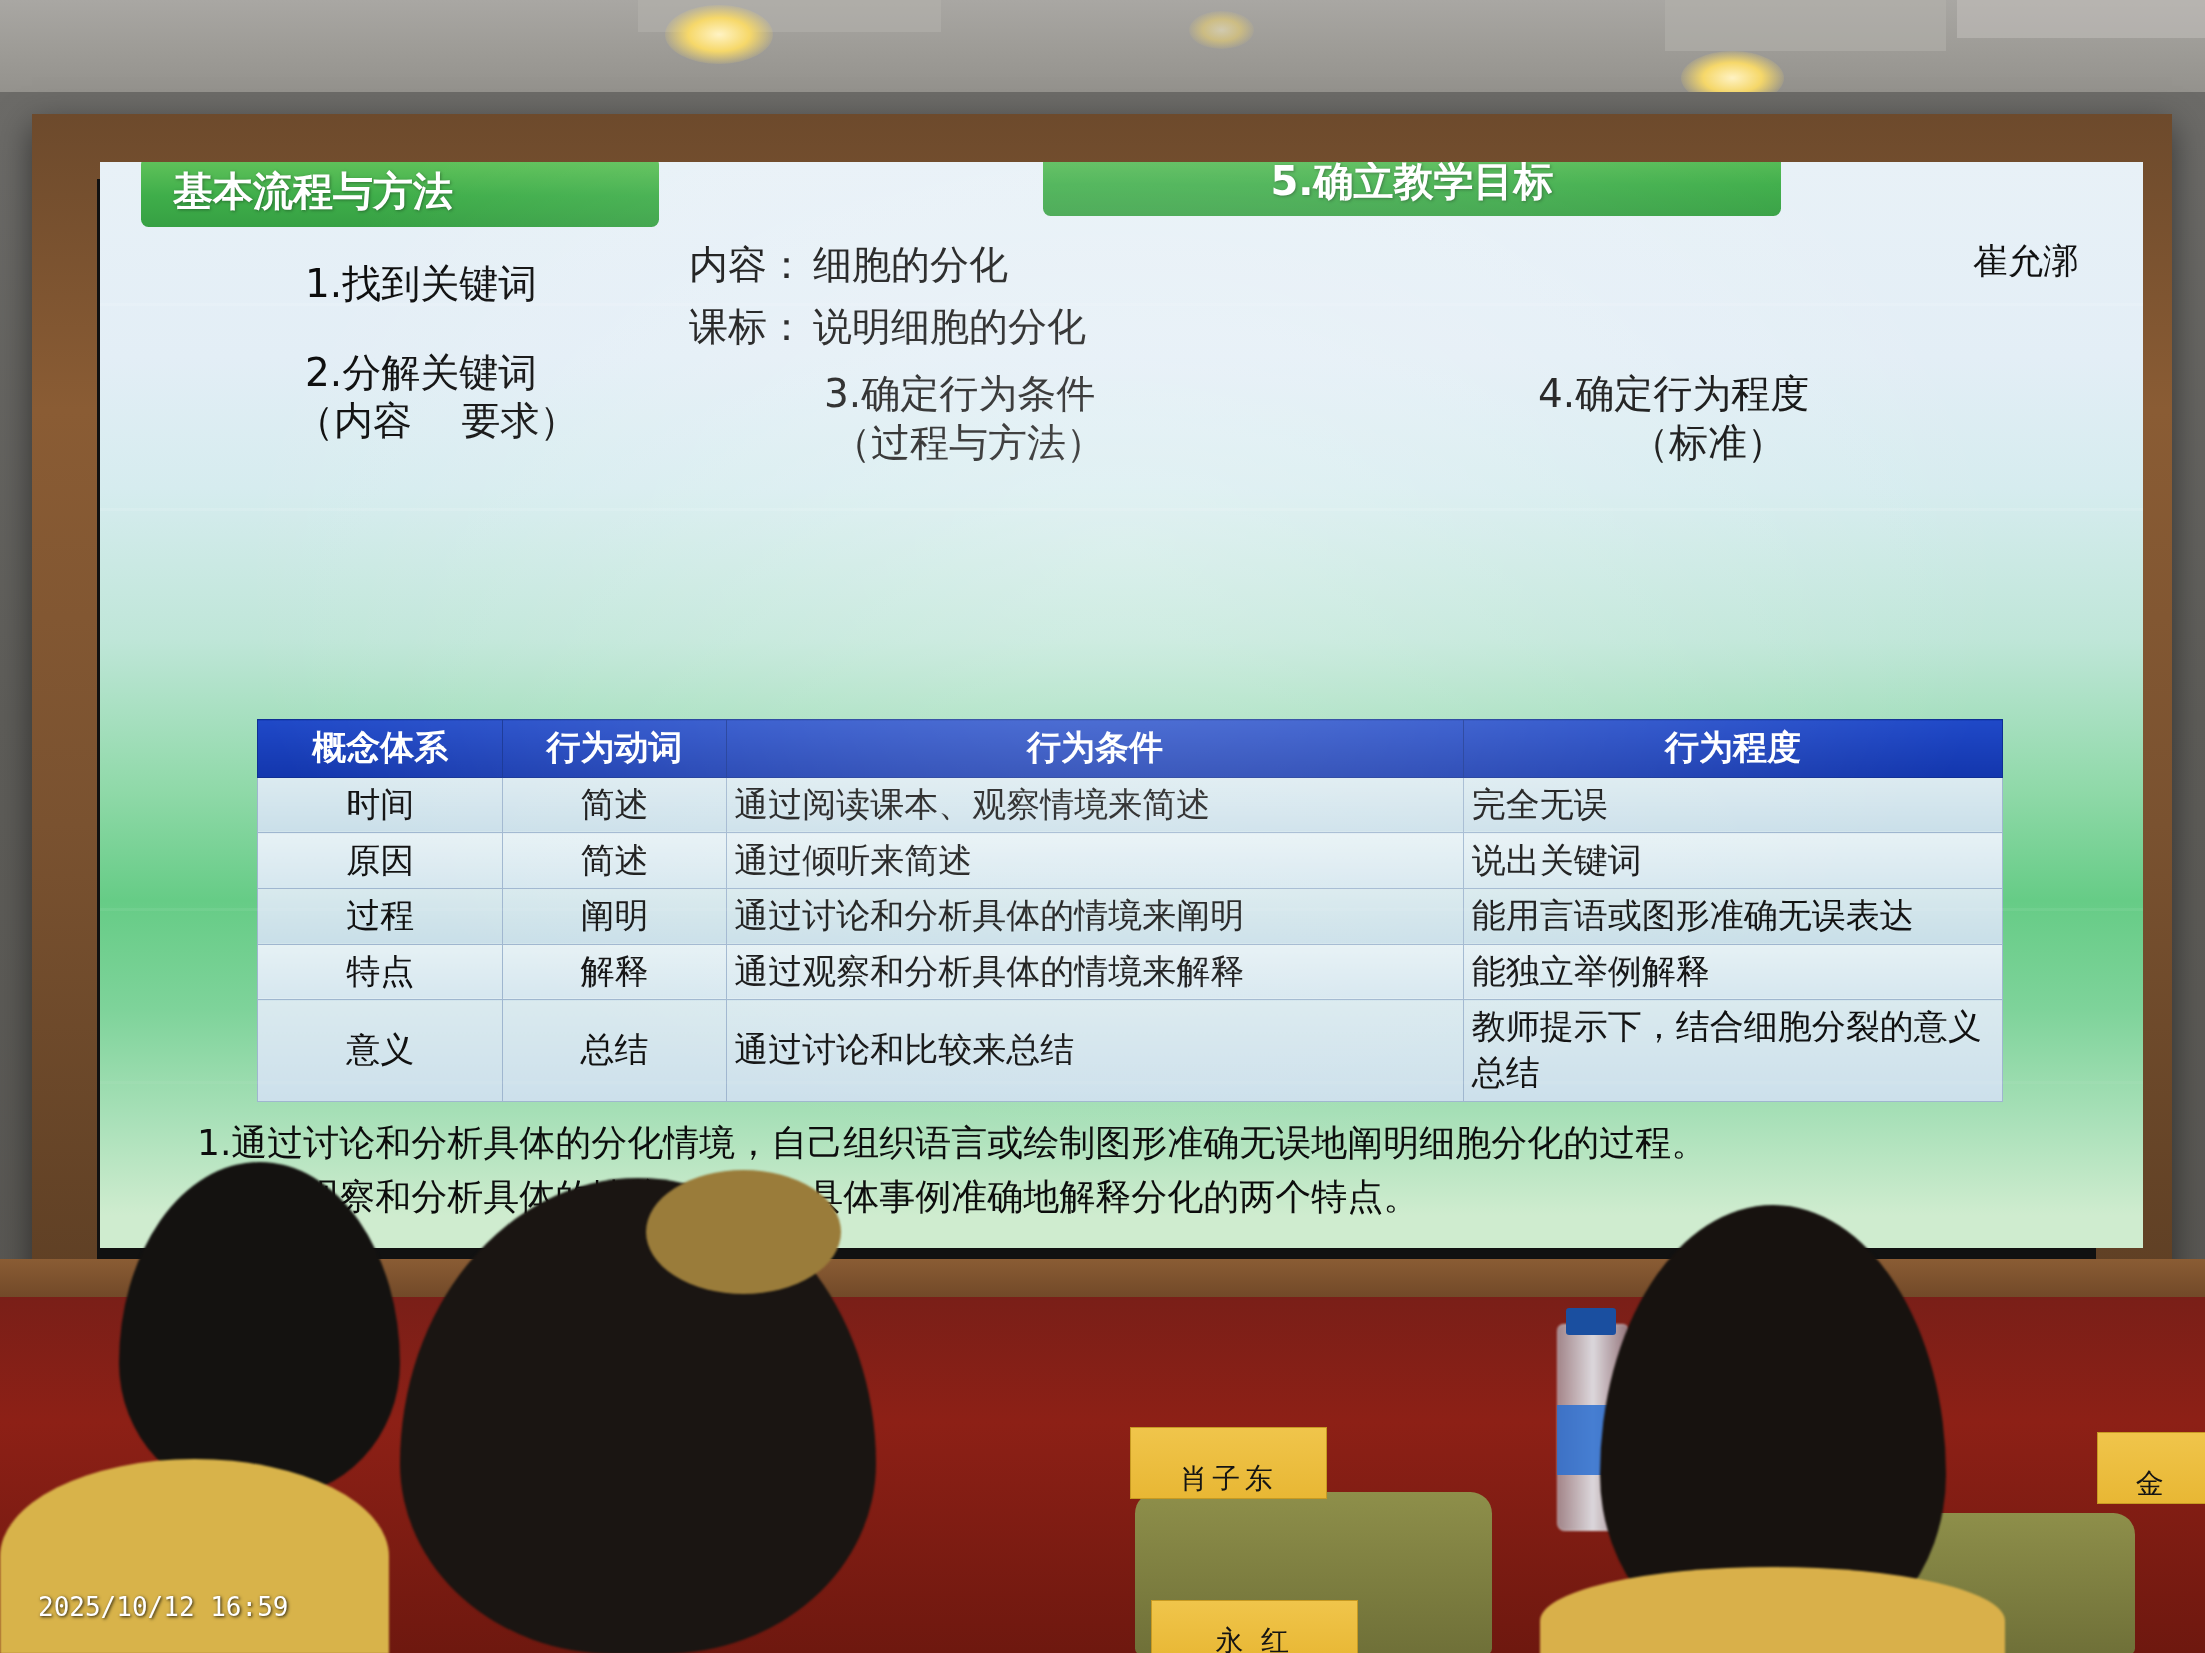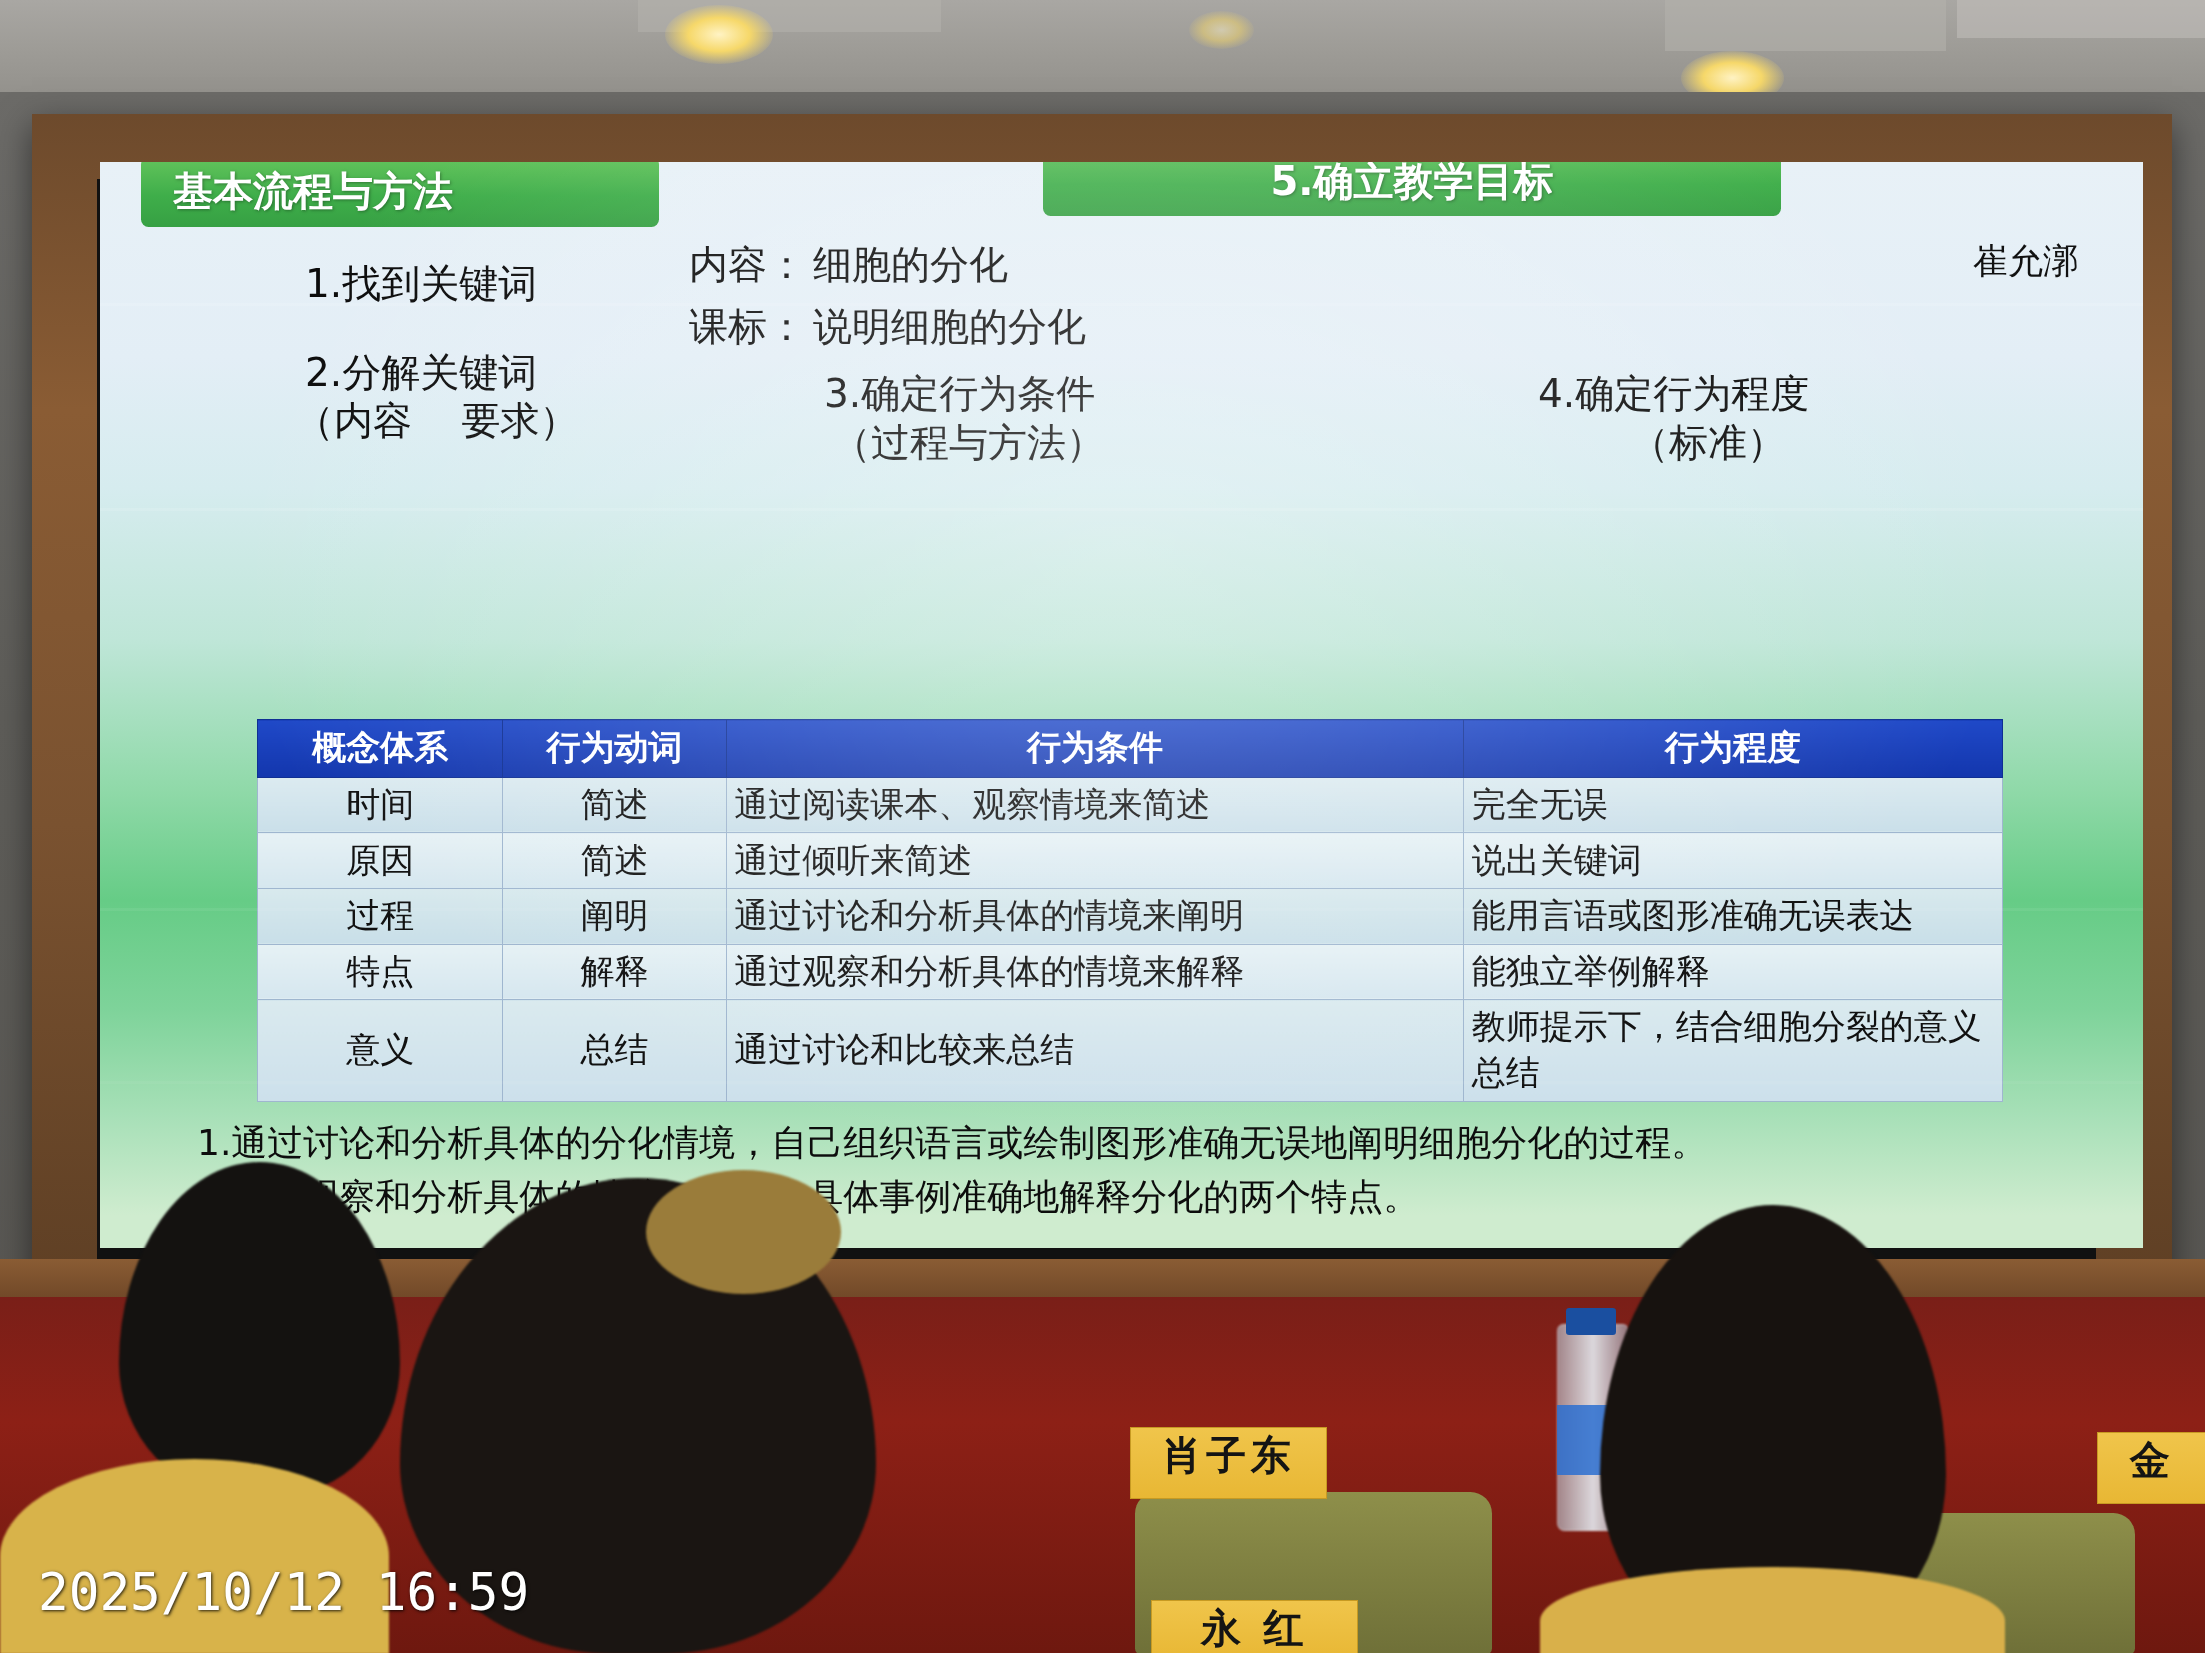--- a/index.html
+++ b/index.html
@@ -54,25 +54,25 @@
   .bottle{position:absolute;border-radius:6.5px 6.5px 7.6px 7.6px;
           background:linear-gradient(90deg,rgba(190,220,235,.55),rgba(235,248,255,.85),rgba(170,205,225,.5));
           border:0.5px solid rgba(255,255,255,.35);}
   .cap{position:absolute;background:#1a4fa0;border-radius:3.2px;}
   .label-b{position:absolute;background:#2b6fd0;opacity:.85;}
   .redstage{position:absolute;left:0;top:1297px;width:2205px;height:357px;
             background:linear-gradient(180deg,#7a1f18 0%,#8d2016 35%,#6e180f 100%);}
   .woodstrip{position:absolute;left:0;top:1259px;width:2205px;height:49px;
              background:linear-gradient(180deg,#8a5c34,#6b4425);}
   .nameplate{position:absolute;background:linear-gradient(180deg,#f0c54b 0%,#e8b734 100%);
-             border:1.1px solid #c79a22;display:flex;align-items:flex-start;justify-content:center;
-             color:#141414;font-size:40px;font-weight:bold;letter-spacing:4.3px;}
+             border:1.1px solid #c79a22;display:flex;align-items:flex-end;justify-content:center;
+             color:#141414;font-size:28px;font-weight:normal;letter-spacing:4.3px;}
   .chairback{position:absolute;border-radius:21.6px 21.6px 5.4px 5.4px;
              background:linear-gradient(180deg,#8e8f4a 0%,#6f7038 100%);}
-  .timestamp{position:absolute;left:38px;bottom:32px;color:#fff;font-size:51px;
+  .timestamp{position:absolute;left:38px;bottom:32px;color:#fff;font-size:26px;
              font-family:"DejaVu Sans Mono","Liberation Mono",monospace;
              text-shadow:1.1px 1.1px 3.2px rgba(0,0,0,.85);}
   .blur{filter:blur(1.1px);}
 </style>
 </head>
 <body>
 
 <div class="photo">
 
   <div class="ceiling"></div>

